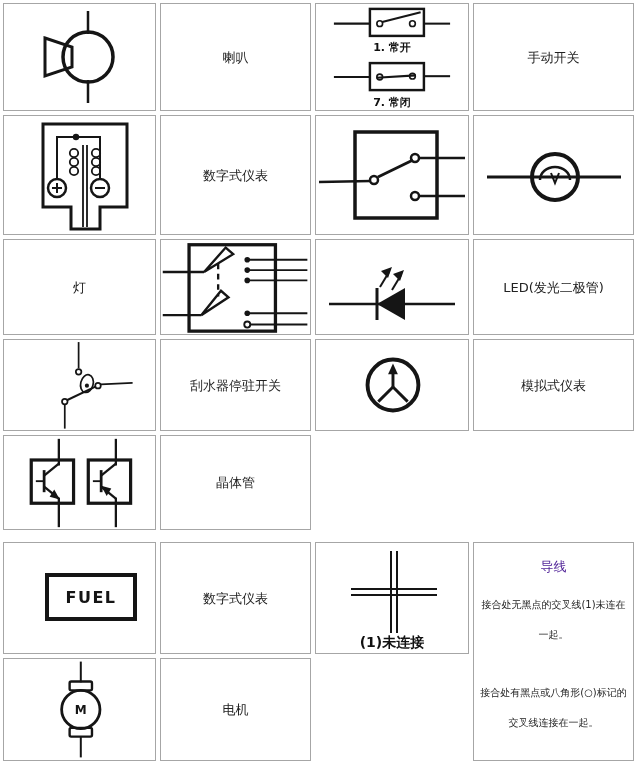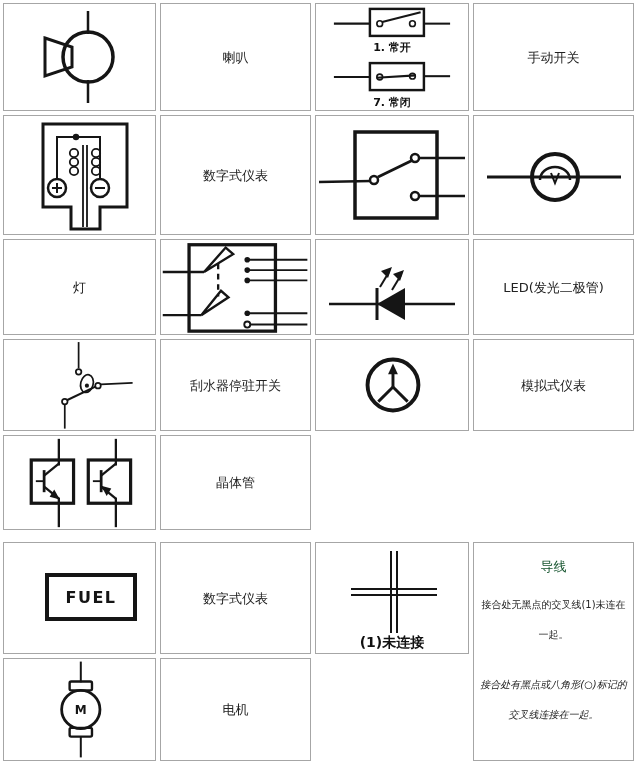--- a/index.html
+++ b/index.html
@@ -26,24 +26,24 @@
     border:1px solid #a6a6a6;background:#fff;
     display:flex;flex-direction:column;align-items:center;justify-content:center;
     box-sizing:border-box;overflow:hidden;
   }
   .lbl{font-size:13px;color:#222;text-align:left;line-height:19px;padding:0 6px;}
   .cap{font-weight:bold;font-size:11px;color:#111;line-height:15px;}
   svg{display:block;}
   .stk{stroke:#151515;fill:none;}
   .fil{fill:#151515;stroke:none;}
   .notes{justify-content:flex-start;padding:14px 6px 6px 6px;text-align:center;}
-  .notes .heading{font-size:13px;color:#14532d;}
+  .notes .heading{font-size:13px;color:#4c1d95;}
   .notes p{font-size:10px;color:#222;line-height:30px;margin:0;}
   .notes p.p1{margin-top:14px;}
-  .notes p.p2{margin-top:20px;font-style:italic;}
+  .notes p.p2{margin-top:28px;}
   .svgtext{font-family:"DejaVu Sans",sans-serif;font-weight:bold;fill:#151515;}
 </style>
 </head>
 <body>
 
 <div class="page">
 
   <div class="tbl tbl1">
 
     <div class="cell">

